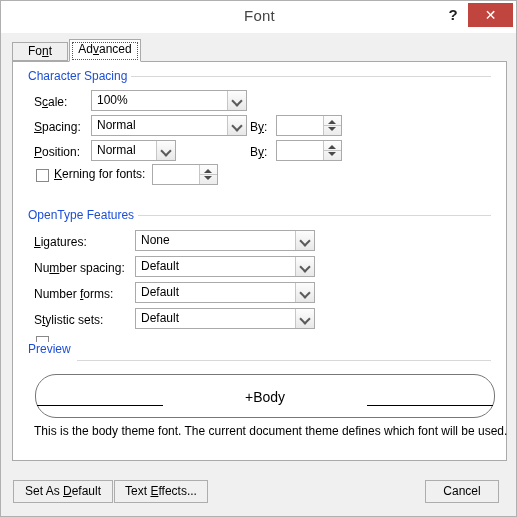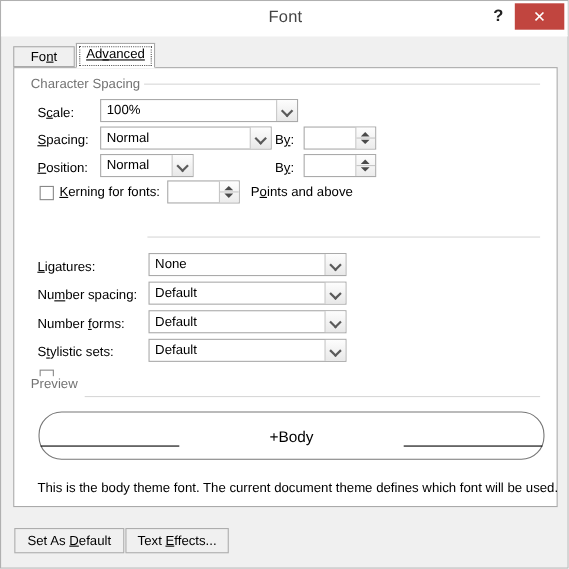--- a/index.html
+++ b/index.html
@@ -89,37 +89,37 @@
     border-bottom: 1px solid #ffffff;
     z-index: 3;
   }
   .tab.active .tab-focus {
     position: absolute;
     left: 2px; top: 2px; right: 2px; bottom: 1px;
     border: 1px dotted #555555;
     pointer-events: none;
   }
   #tab-font { left: 0; width: 56px; }
-  #tab-advanced { left: 57px; width: 72px; text-decoration: underline; }
+  #tab-advanced { left: 57px; width: 72px; }
 
   
   .panel {
     position: absolute;
     left: 11px; top: 60px;
     width: 495px; height: 400px;
     box-sizing: border-box;
     background: #ffffff;
     border: 1px solid #aaaaaa;
   }
 
   
   .group-label {
     position: absolute;
     font-size: 12px;
-    color: #737373;
+    color: #1d4ed8;
     background: #ffffff;
     padding: 0 4px;
     z-index: 2;
   }
   .group-line {
     position: absolute;
     height: 1px;
     background: #d8d8d8;
   }
 
@@ -236,21 +236,20 @@
   .rule {
     position: absolute;
     height: 1px;
     background: #000000;
   }
   .preview-desc {
     position: absolute;
     font-size: 12px;
     white-space: nowrap;
     color: #000000;
-    margin-top: 12px;
   }
 
   
   .btn {
     position: absolute;
     height: 23px;
     box-sizing: border-box;
     border: 1px solid #adadad;
     background: #f0f0f0;
     font-size: 12px;
@@ -284,21 +283,21 @@
       <span class="tab-focus"></span>
     </div>
   </div>
 
   <div class="panel">
 
     <div class="group-label" style="left:11px; top:7px;">Character Spacing</div>
     <div class="group-line" style="left:116px; top:14px; width:362px;"></div>
 
     <div class="lbl" style="left:21px; top:33px;">S<span class="u">c</span>ale:</div>
-    <div class="combo" style="left:78px; top:28px; width:180px;">
+    <div class="combo" style="left:78px; top:28px; width:156px;">
       <span class="val">100%</span>
       <span class="arrow-btn"></span>
     </div>
 
     <div class="lbl" style="left:21px; top:58px;"><span class="u">S</span>pacing:</div>
     <div class="combo" style="left:78px; top:53px; width:156px;">
       <span class="val">Normal</span>
       <span class="arrow-btn"></span>
     </div>
     <div class="lbl" style="left:237px; top:58px;">B<span class="u">y</span>:</div>
@@ -329,22 +328,22 @@
     <div class="cb" style="left:23px; top:107px;"></div>
     <div class="lbl" style="left:41px; top:105px;"><span class="u">K</span>erning for fonts:</div>
     <div class="spin" style="left:139px; top:102px; width:66px;">
       <span class="sval"></span>
       <span class="sbtns">
         <span class="up"></span>
           <span class="mid"></span>
           <span class="dn"></span>
       </span>
     </div>
-    <div class="lbl" style="left:215px; top:105px;">P<span class="u">o</span>ints and above</div>
-
+
+    <div class="group-label" style="left:11px; top:146px;">OpenType Features</div>
     <div class="group-line" style="left:121px; top:153px; width:357px;"></div>
 
     <div class="lbl" style="left:21px; top:173px;"><span class="u">L</span>igatures:</div>
     <div class="combo" style="left:122px; top:168px; width:180px;">
       <span class="val">None</span>
       <span class="arrow-btn"></span>
     </div>
 
     <div class="lbl" style="left:21px; top:199px;">Nu<span class="u">m</span>ber spacing:</div>
     <div class="combo" style="left:122px; top:194px; width:180px;">
@@ -373,14 +372,15 @@
       <div class="preview-text">+Body</div>
       <div class="rule" style="left:1px; top:30px; width:126px;"></div>
       <div class="rule" style="right:1px; top:30px; width:126px;"></div>
     </div>
 
     <div class="preview-desc" style="left:21px; top:362px;">This is the body theme font. The current document theme defines which font will be used.</div>
   </div>
 
   <div class="btn" style="left:12px; top:479px; width:100px;">Set As <span class="u">D</span>efault</div>
   <div class="btn" style="left:113px; top:479px; width:94px;">Text <span class="u">E</span>ffects...</div>
+  <div class="btn" style="left:424px; top:479px; width:74px;">Cancel</div>
 
 </div>
 
 </body></html>

